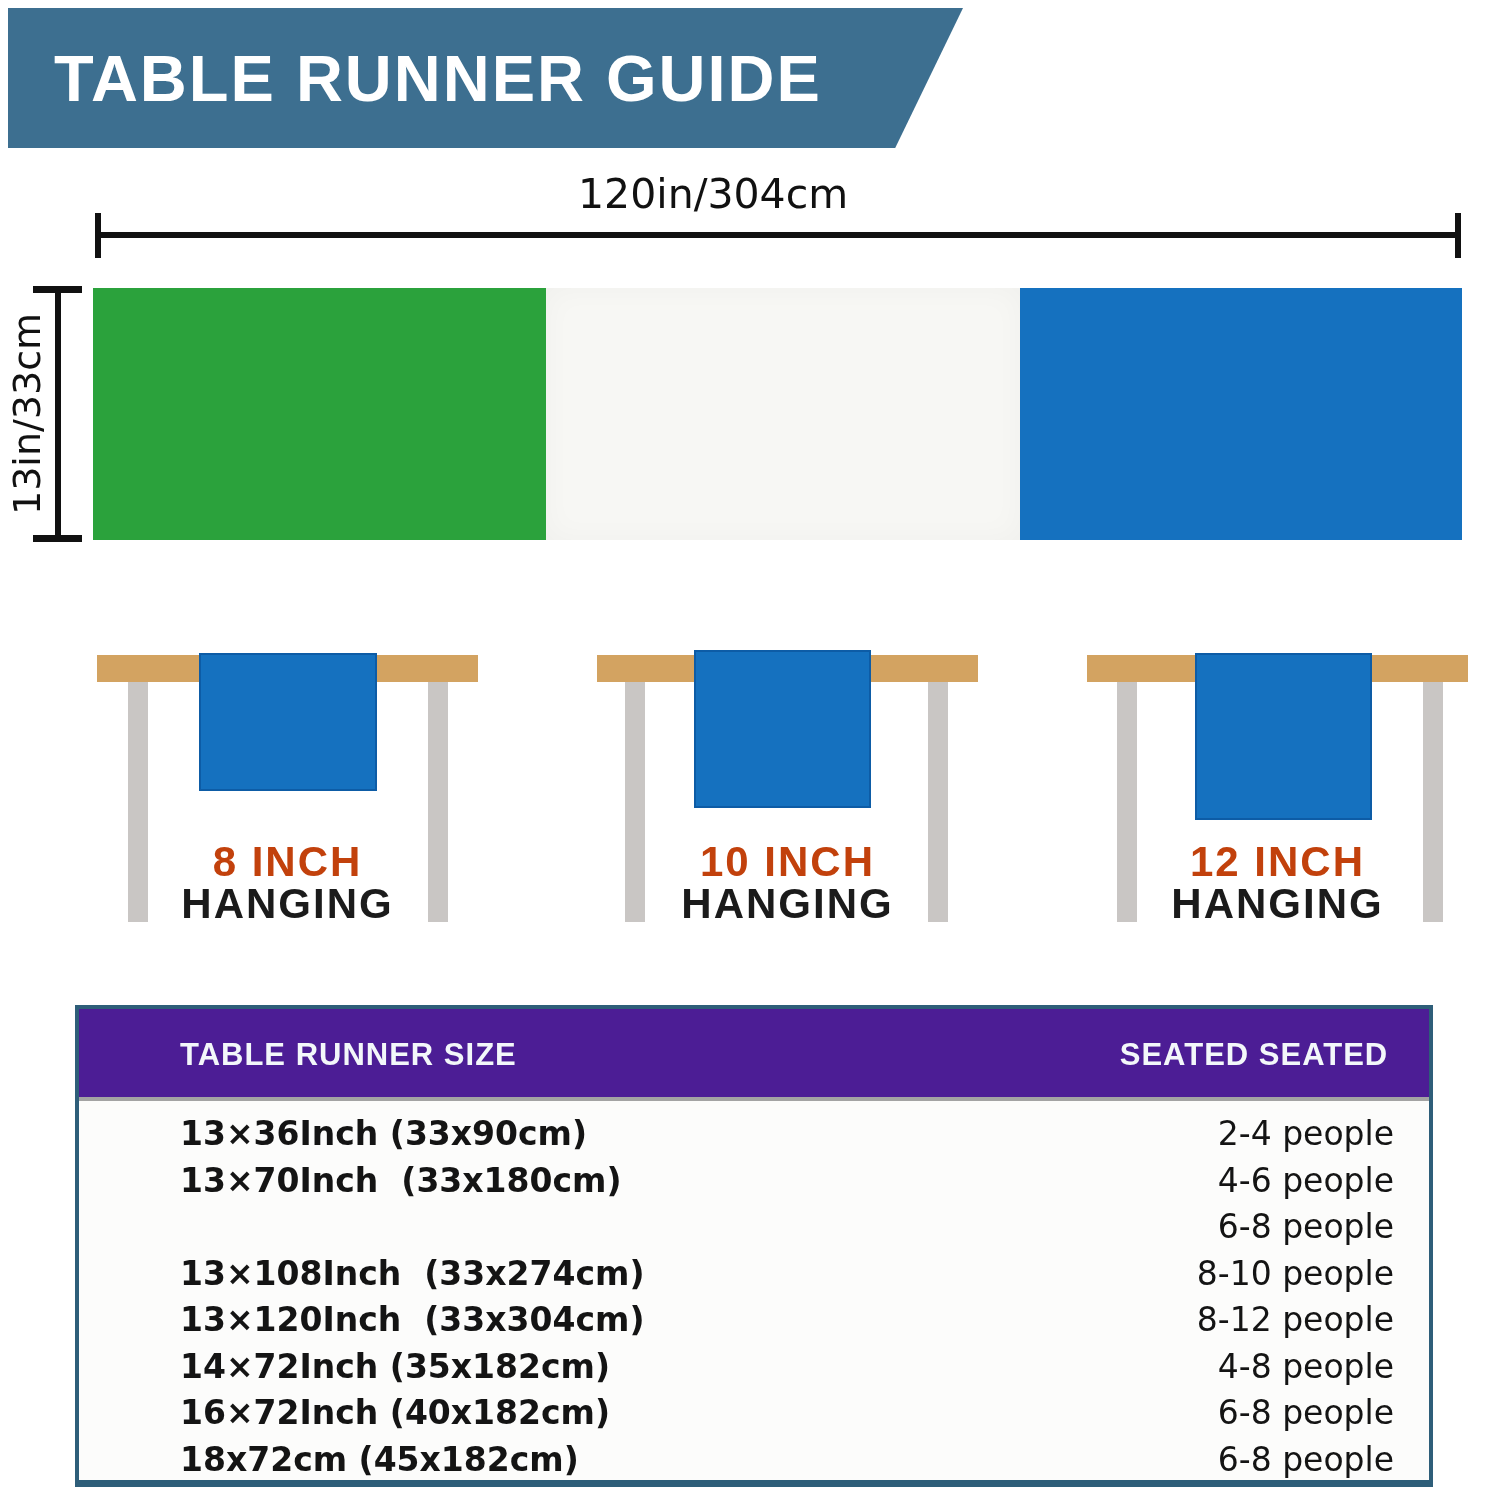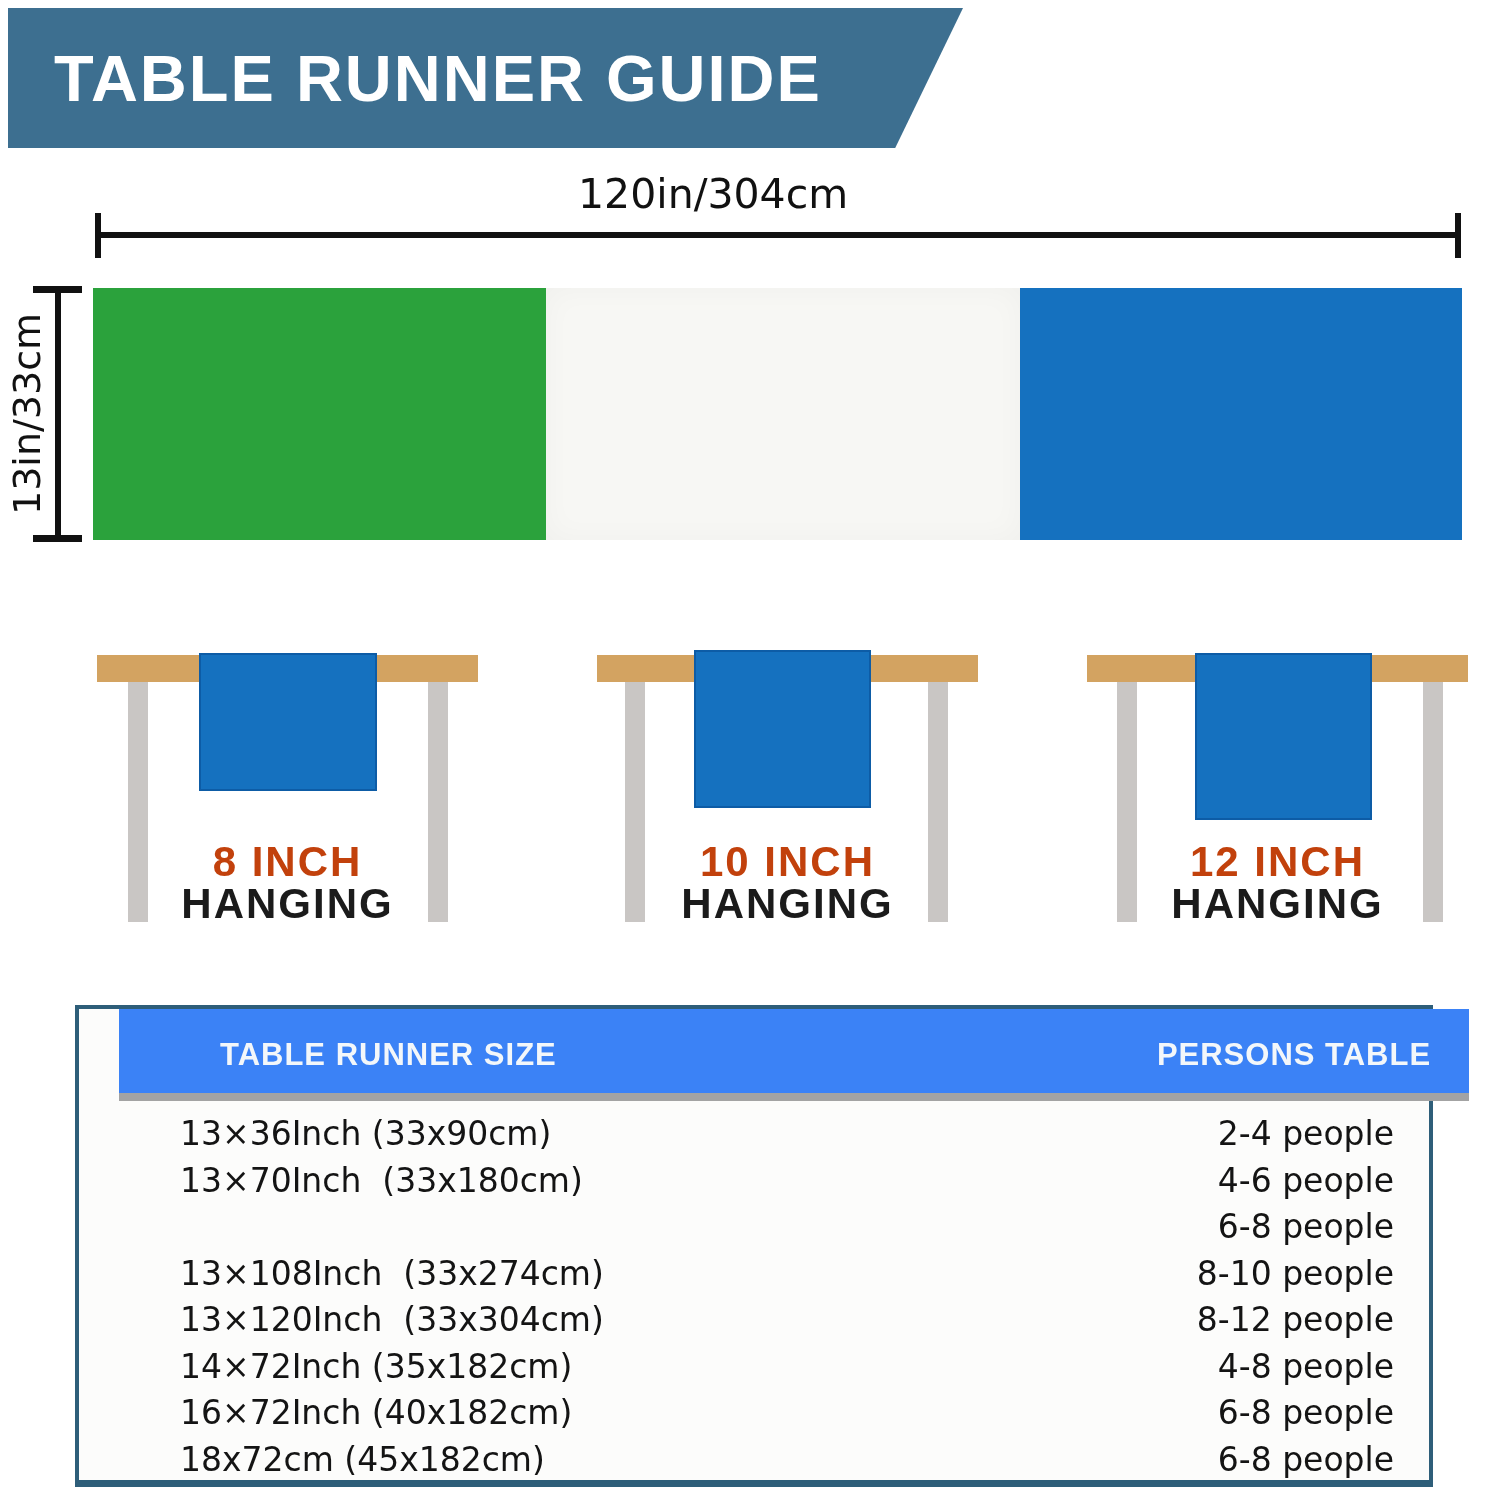--- a/index.html
+++ b/index.html
@@ -47,34 +47,34 @@
   .drop{position:absolute;background:#1571BF;border:2px solid #0D5CA6;box-sizing:border-box;}
   .hang-label{position:absolute;width:381px;text-align:center;white-space:nowrap;}
   .inches{font-family:"Liberation Sans",sans-serif;font-size:42px;font-weight:bold;letter-spacing:2px;color:#c2410c;}
   .hangword{font-family:"Liberation Sans",sans-serif;font-size:42px;font-weight:600;letter-spacing:2px;color:#1B1B1B;}
   
   .size-table{
     position:absolute;left:75px;top:1005px;width:1358px;height:482px;box-sizing:border-box;
     background:#FCFCFB;border:4px solid #2E5E79;border-bottom-width:7px;
   }
   .size-table-header{
-    position:absolute;left:0;top:0;width:100%;height:92px;background:#3b82f6;
-    border-bottom:8px solid #a3a3a3;box-sizing:border-box;margin-left:40px;
+    position:absolute;left:0;top:0;width:100%;height:92px;background:#4c1d95;
+    border-bottom:4px solid #a3a3a3;box-sizing:border-box;
   }
   .col-head{
     position:absolute;top:0;height:92px;display:flex;align-items:center;
     font-family:"Liberation Sans",sans-serif;font-size:31px;font-weight:bold;
     letter-spacing:1px;color:#F3F7FA;white-space:nowrap;
   }
   .col-head.size{left:101px;}
   .col-head.persons{left:1035px;width:280px;justify-content:center;}
   .size-rows{position:absolute;left:0;top:102px;width:100%;}
   .size-row{position:relative;height:46.5px;}
   .cell{position:absolute;top:0;height:46.5px;line-height:46.5px;font-size:33px;color:#141414;white-space:pre;}
-  .cell.size{left:101px;}
+  .cell.size{left:101px;font-weight:bold;}
   .cell.persons{left:1035px;width:280px;text-align:right;}
 </style>
 </head>
 <body>
 
 <div id="canvas">
 
   <div class="banner">
     <div class="banner-title">TABLE RUNNER GUIDE</div>
   </div>
@@ -118,21 +118,21 @@
     <div class="leg" style="left:336px;"></div>
     <div class="tabletop"></div>
     <div class="drop" style="left:108px;top:-2px;width:177px;height:167px;"></div>
   </div>
   <div class="hang-label inches" style="left:1087px;top:838px;">12 INCH</div>
   <div class="hang-label hangword" style="left:1087px;top:880px;">HANGING</div>
 
   <div class="size-table">
     <div class="size-table-header">
       <div class="col-head size">TABLE RUNNER SIZE</div>
-      <div class="col-head persons">PERSONS TABLE</div>
+      <div class="col-head persons">SEATED SEATED</div>
     </div>
     <div class="size-rows">
       <div class="size-row">
         <div class="cell size">13×36Inch (33x90cm)</div>
         <div class="cell persons">2-4 people</div>
       </div>
       <div class="size-row">
         <div class="cell size">13×70Inch  (33x180cm)</div>
         <div class="cell persons">4-6 people</div>
       </div>

